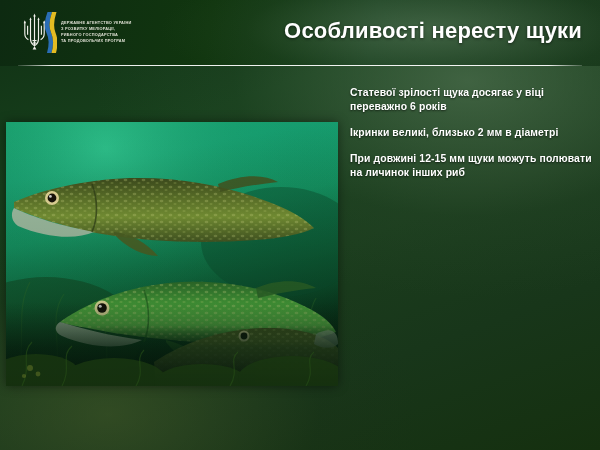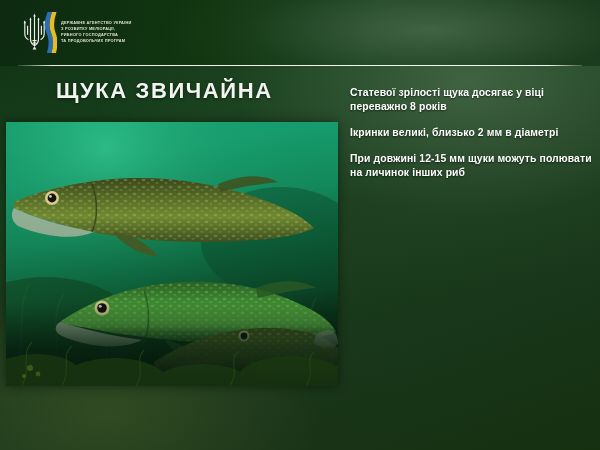--- a/index.html
+++ b/index.html
@@ -146,25 +146,25 @@
           <path d="M34.5 3 Q29.5 16 33.5 24 Q37.5 32 34 44 L38.5 44 Q41.8 32 38.2 24 Q34.6 16 39 3 Z" fill="#2a6db5"></path>
           <path d="M39 3 Q34.6 16 38.2 24 Q41.8 32 38.5 44 L43 44 Q46 32 42.6 24 Q39.2 16 43.5 3 Z" fill="#e3bb22"></path>
         </svg>
       </div>
       <div id="logo-text">ДЕРЖАВНЕ АГЕНТСТВО УКРАЇНИ
 З РОЗВИТКУ МЕЛІОРАЦІЇ,
 РИБНОГО ГОСПОДАРСТВА
 ТА ПРОДОВОЛЬЧИХ ПРОГРАМ</div>
     </div>
 
+    <div id="slide-title">Особливості нересту щуки</div>
   </div>
 
   <div id="header-rule"></div>
 
-  <div id="subtitle">ЩУКА ЗВИЧАЙНА</div>
 
   <div id="photo">
     <svg width="332" height="264" viewBox="0 0 332 264" aria-hidden="true">
       <defs>
         <linearGradient id="water" x1="0" y1="0" x2="0.25" y2="1">
           <stop offset="0%" stop-color="#17a06e"></stop>
           <stop offset="22%" stop-color="#17a273"></stop>
           <stop offset="45%" stop-color="#159463"></stop>
           <stop offset="68%" stop-color="#0f6a3f"></stop>
           <stop offset="86%" stop-color="#0a3f22"></stop>
@@ -283,18 +283,18 @@
         <circle cx="32" cy="252" r="2.4"></circle>
         <circle cx="18" cy="254" r="2.1"></circle>
       </g>
 
       <rect width="332" height="264" fill="none"></rect>
       <rect width="332" height="264" fill="url(#bottomdark)" opacity="0.18"></rect>
     </svg>
   </div>
 
   <div id="facts">
-    <p class="fact">Статевої зрілості щука досягає у віці переважно 8 років</p>
+    <p class="fact">Статевої зрілості щука досягає у віці переважно 6 років</p>
     <p class="fact">Ікринки великі, близько 2 мм в діаметрі</p>
     <p class="fact">При довжині 12-15 мм щуки можуть полювати на личинок інших риб</p>
   </div>
 
 </div>
 
 </body></html>

